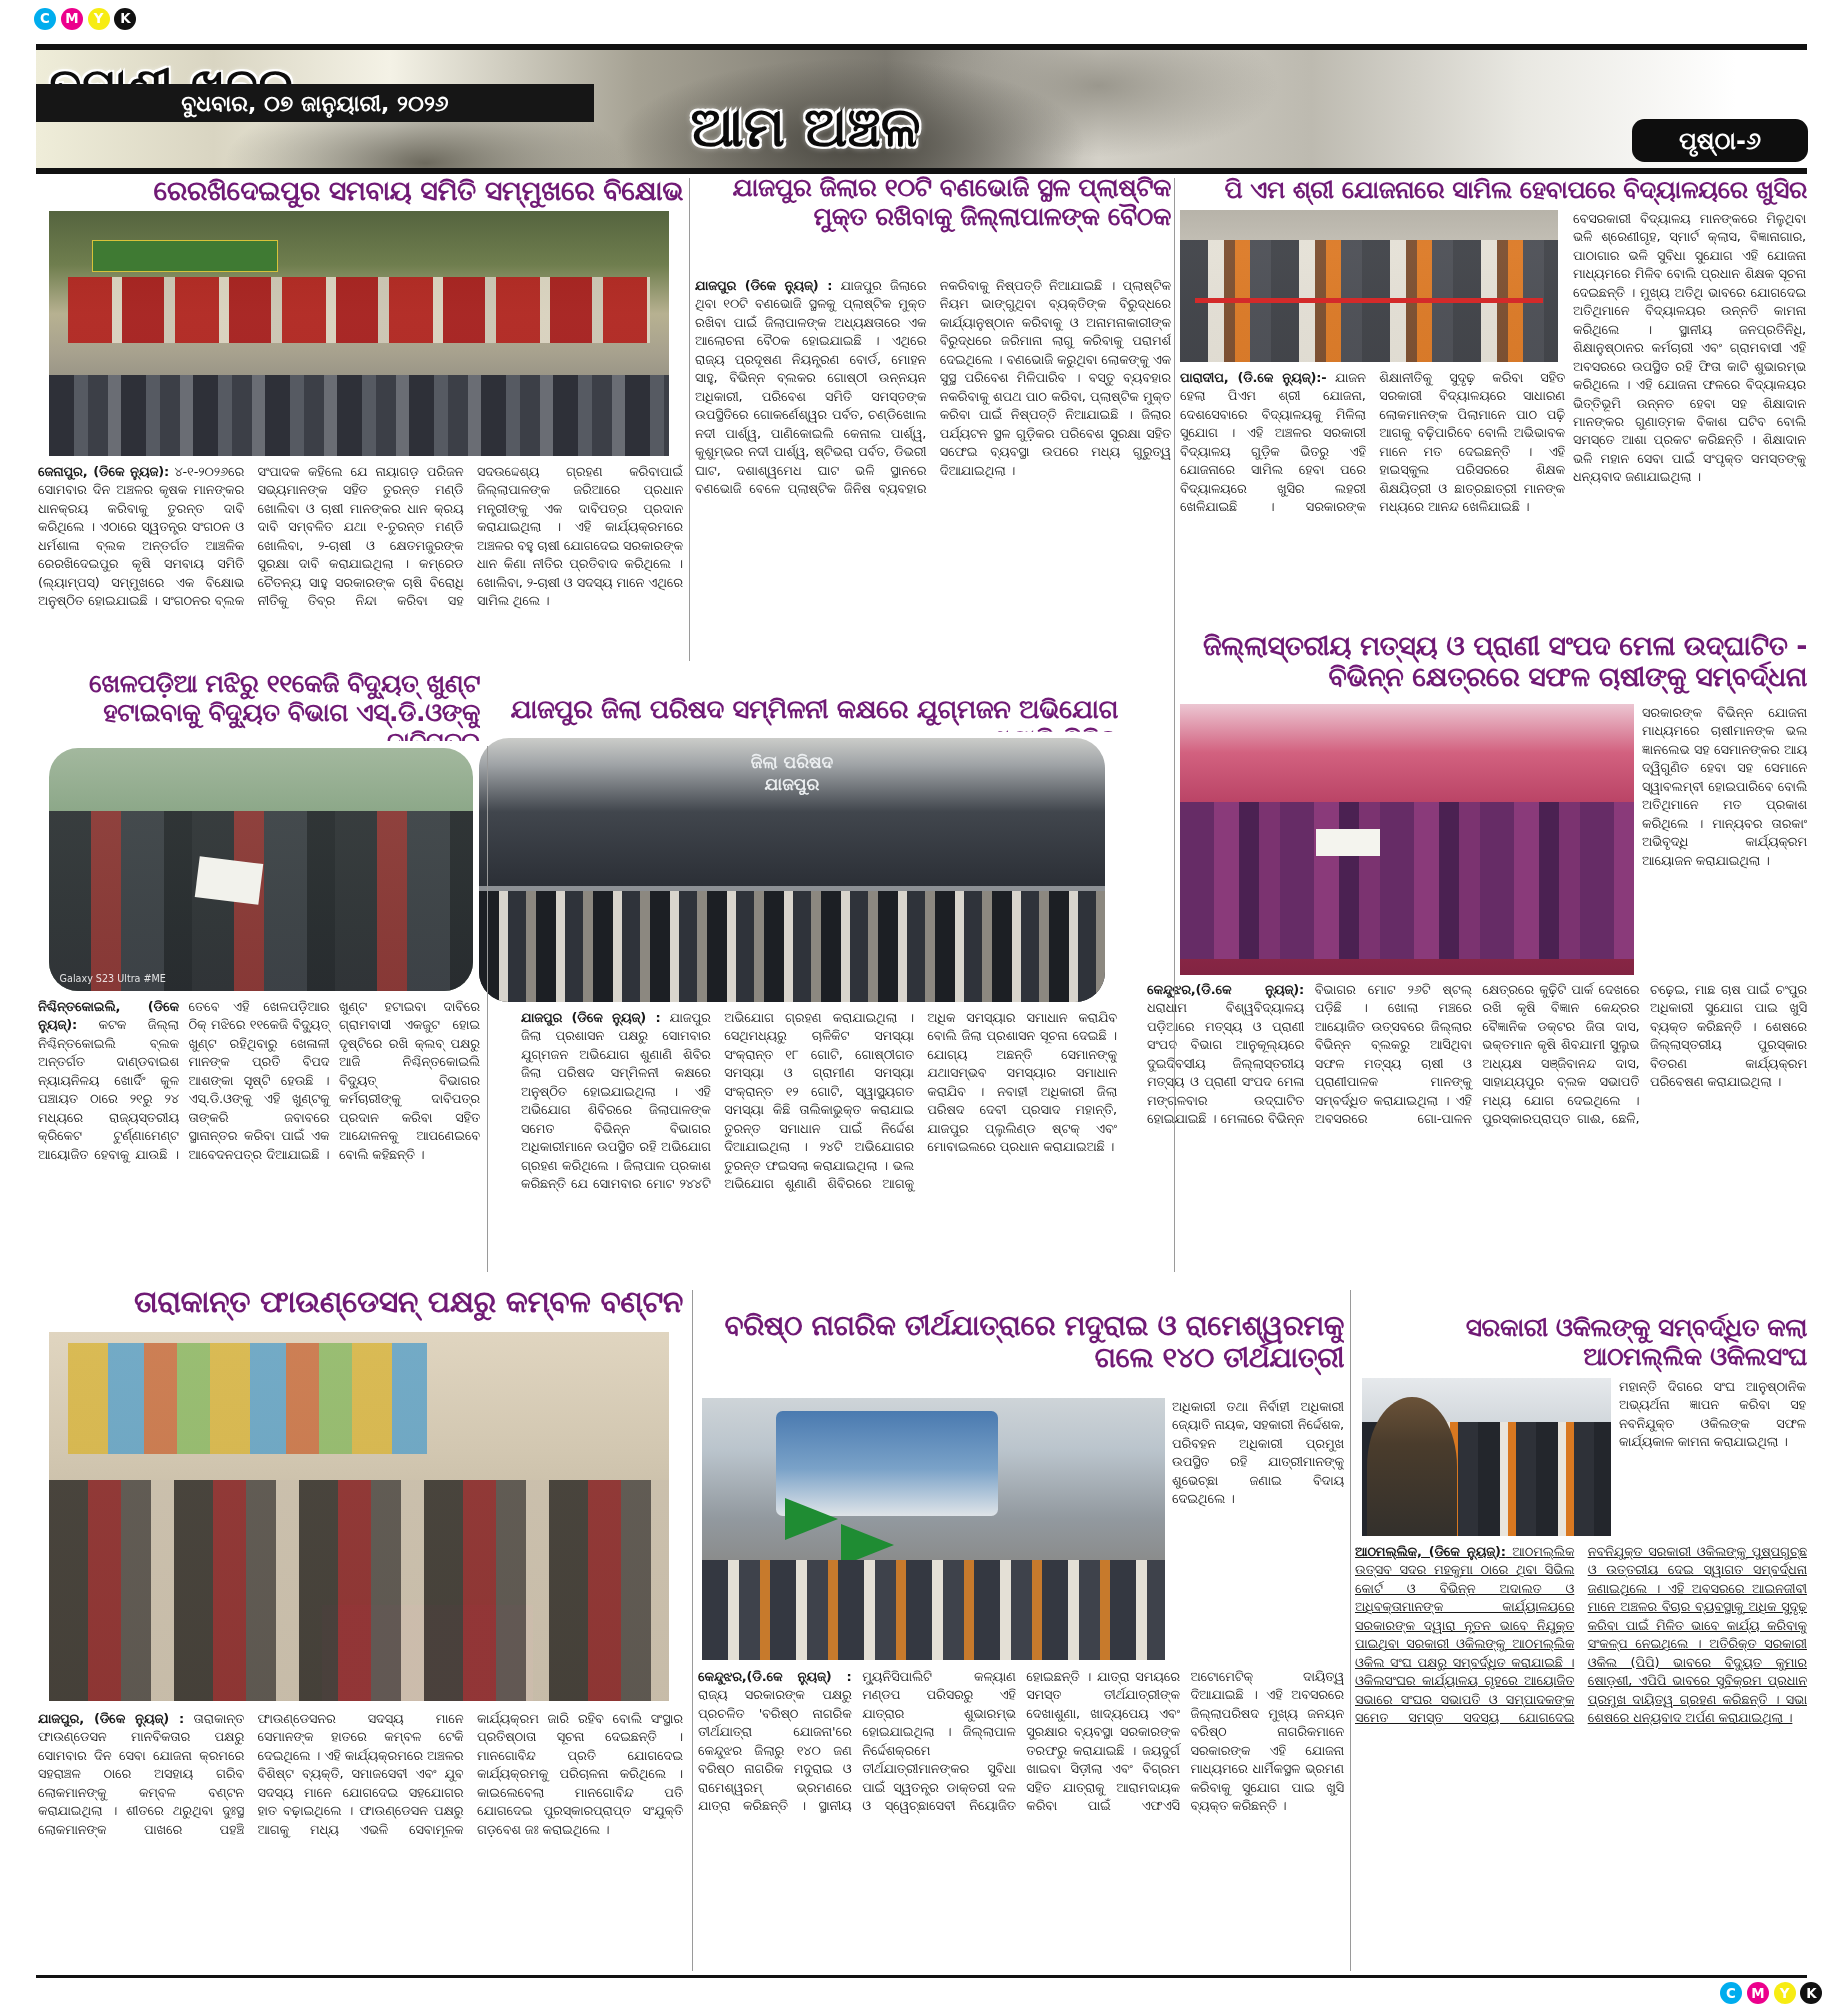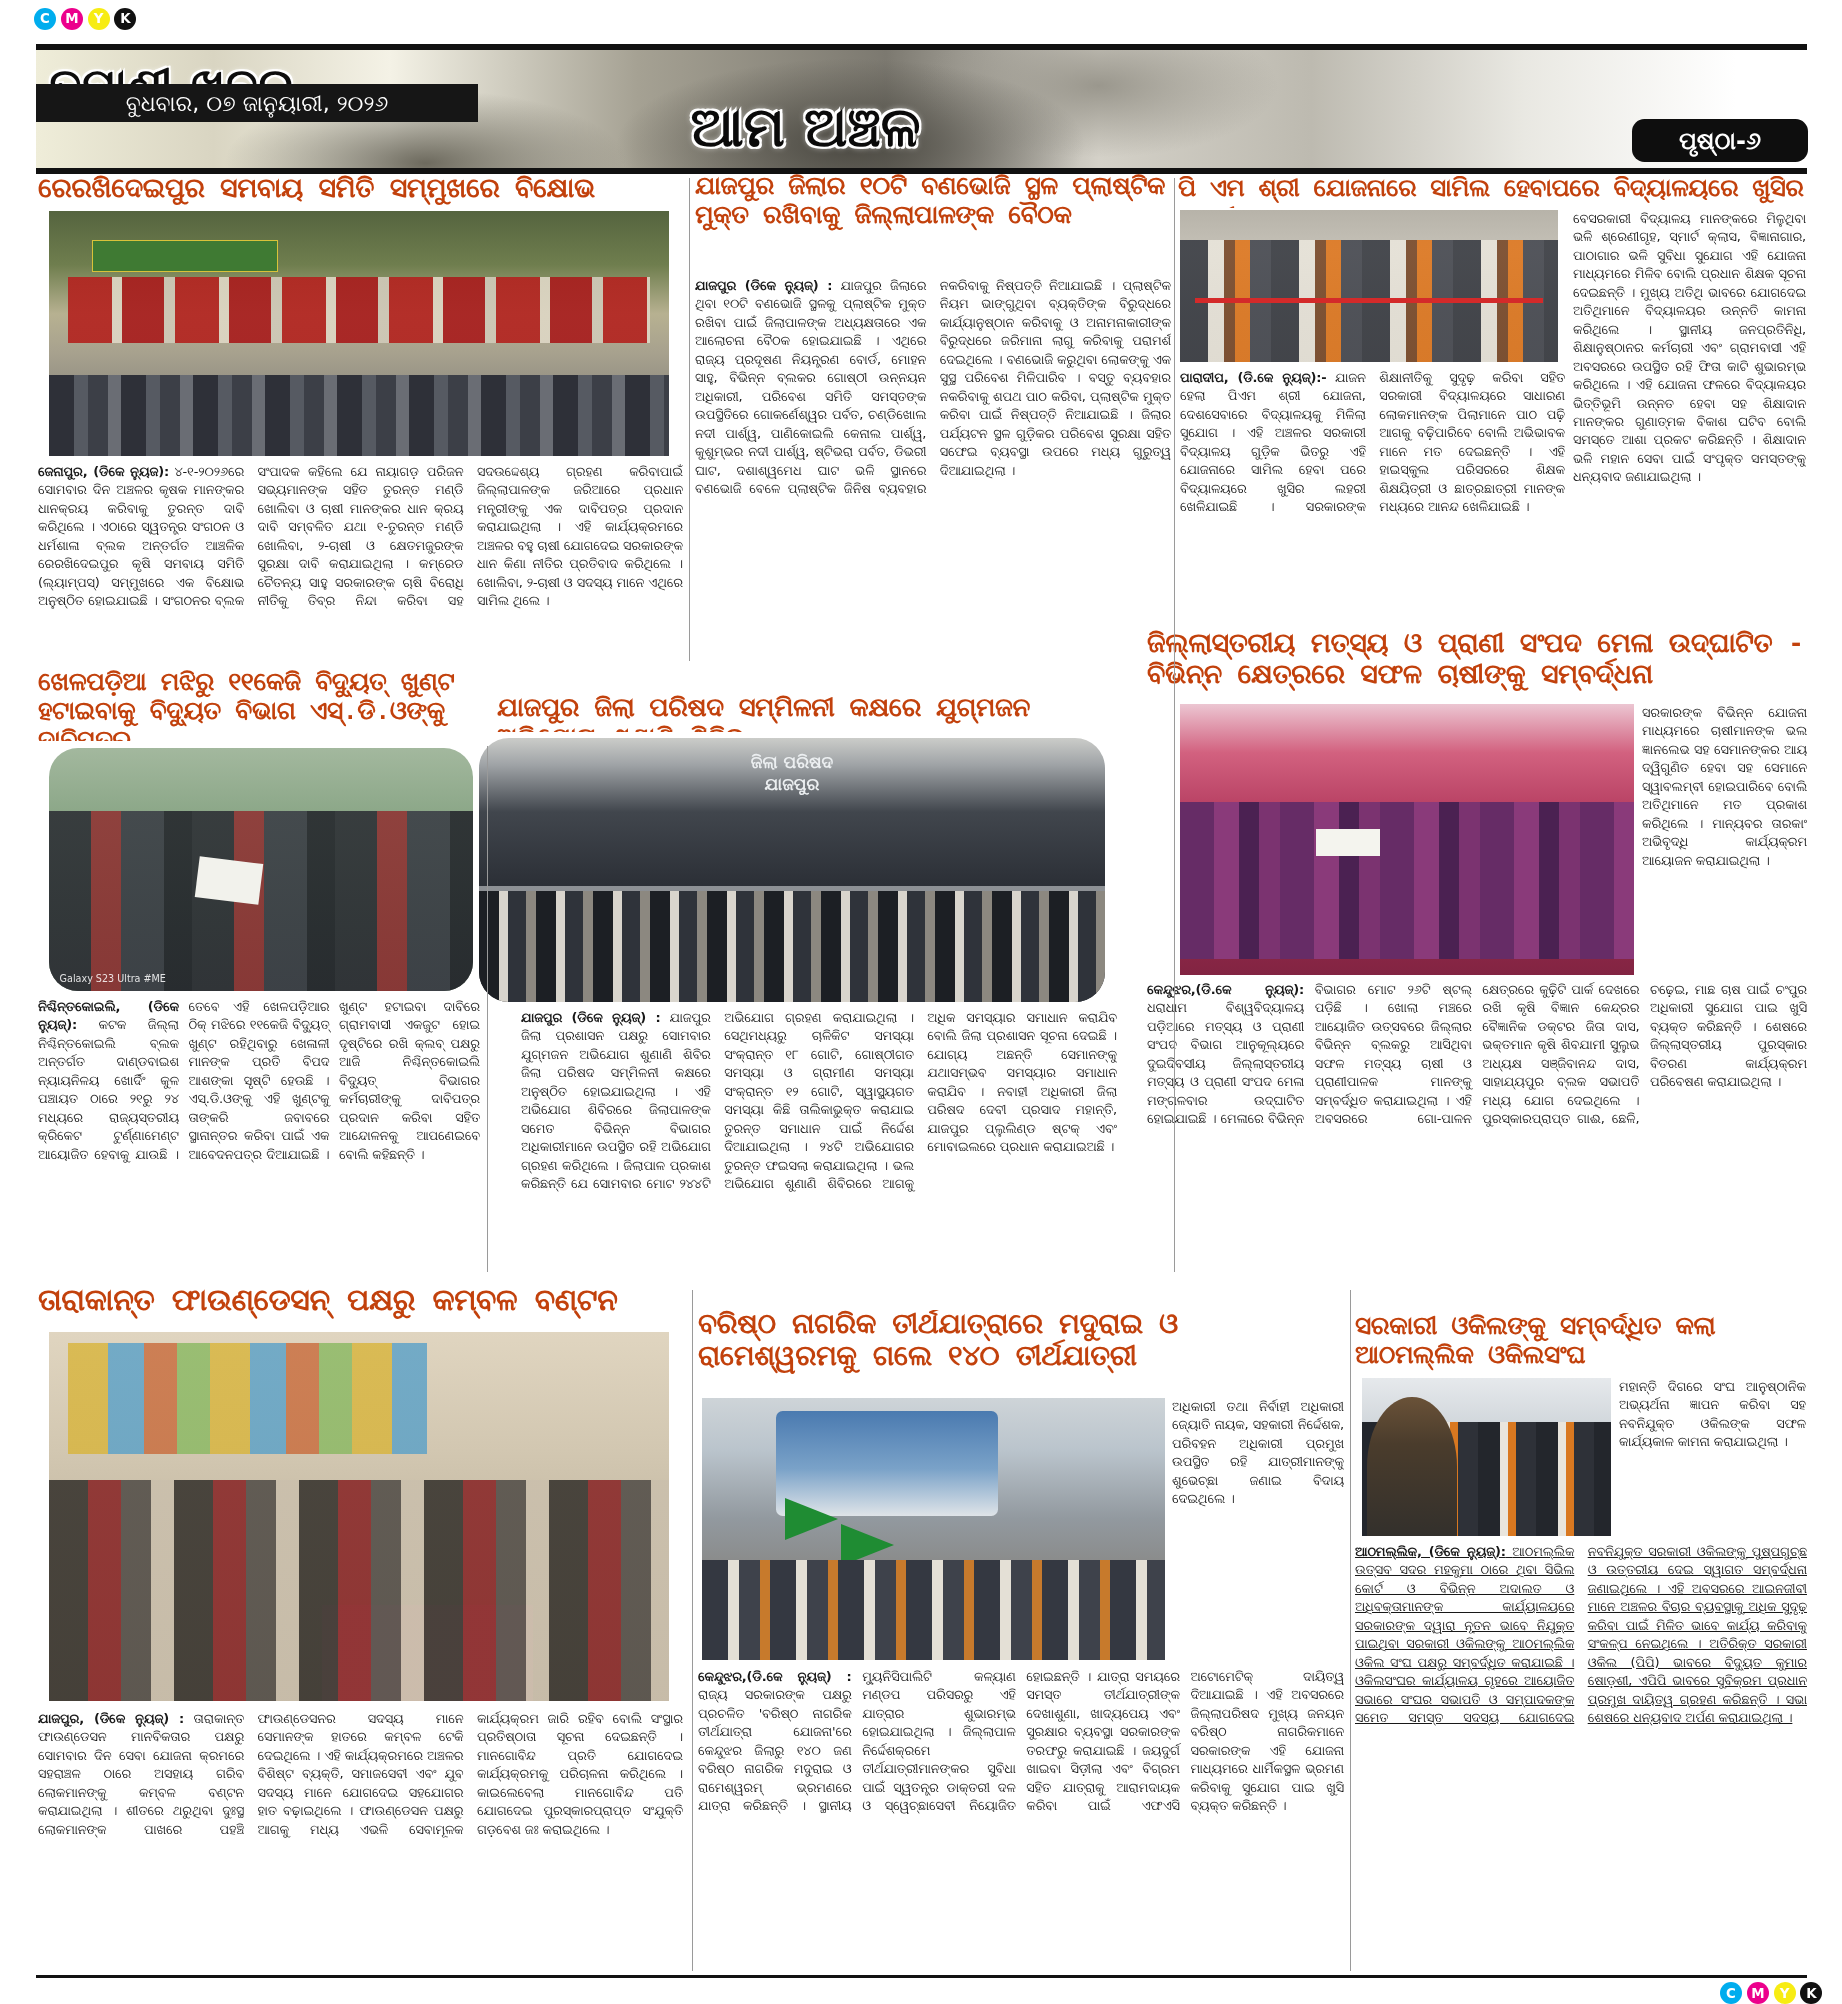--- a/index.html
+++ b/index.html
@@ -28,40 +28,40 @@
       radial-gradient(ellipse 239px 96px at 60% 30%, #9a978d 0%, rgba(154,151,141,0) 75%),
       linear-gradient(90deg,#efedd9 0%,#d9d5c2 10%,#f4f2e6 20%,#a5a193 34%,#7c7970 48%,#d4d1c8 60%,#bdbab0 72%,#e9e8e2 84%,#ffffff 96%);
     overflow:visible;
   }
   #logo {
     position:absolute; left:13.4px; top:7.6px; font-size:46px; font-weight:bold; color:#0d0d0d;
     letter-spacing:1px; white-space:nowrap;
     text-shadow:-1.9px -1.9px 0 #fff,1.9px -1.9px 0 #fff,-1.9px 1.9px 0 #fff,1.9px 1.9px 0 #fff,0 0 6.7px #fff;
   }
   #datebar {
-    position:absolute; left:36px; top:84px; width:442px; height:38px; background:#161616;
-    color:#fff; font-size:22px; font-weight:normal; display:flex; align-items:center; justify-content:center;
+    position:absolute; left:36px; top:84px; width:558px; height:38px; background:#161616;
+    color:#fff; font-size:22px; font-weight:bold; display:flex; align-items:center; justify-content:center;
     white-space:nowrap; overflow:hidden;
   }
   #bigtitle {
     position:absolute; left:605px; top:95px; width:401px; text-align:center;
     font-size:55px; font-weight:bold; color:#0a0a0a; white-space:nowrap; overflow:hidden;
     text-shadow:-2.4px -2.4px 0 #fff,2.4px -2.4px 0 #fff,-2.4px 2.4px 0 #fff,2.4px 2.4px 0 #fff,0 0 7.6px #fff;
   }
   #pagebadge {
     position:absolute; left:1632px; top:119px; width:176px; height:43px; background:#0e0e0e;
     border-radius:12.4px; color:#fff; font-size:24px; font-weight:bold;
     display:flex; align-items:center; justify-content:center; white-space:nowrap;
   }
   #mastrule { position:absolute; left:36px; top:168px; width:1771px; height:5.7px; background:#111; }
   #bottomline { position:absolute; left:36px; top:1975px; width:1771px; height:2.9px; background:#111; }
 
   
-  .hl { position:absolute; font-weight:bold; color:#c2410c; text-align:left;
-        line-height:1.16; overflow:hidden; letter-spacing:-0.5px;font-family:Liberation Mono, monospace; }
+  .hl { position:absolute; font-weight:bold; color:#701a75; text-align:right;
+        line-height:1.16; overflow:hidden; letter-spacing:-0.5px; }
   .bd { position:absolute; font-size:13px; line-height:1.42; text-align:justify;
         color:#181818; overflow:hidden; column-gap:13.4px; letter-spacing:-0.2px; }
   .bd b { font-weight:bold; }
 
   
   #a1h { left:38px;  top:175px;  width:645px; height:34px;  font-size:27px; }
   #a2h { left:695px;top:173px;  width:476px;  height:70px; font-size:25px; }
   #a3h { left:1178px;top:176px;  width:629px; height:32px;  font-size:24.4px; }
   #b1h { left:38px;  top:669px; width:442px;  height:72px; font-size:25px; }
   #b2h { left:497px;top:694px; width:621px; height:38px;  font-size:26px; }

